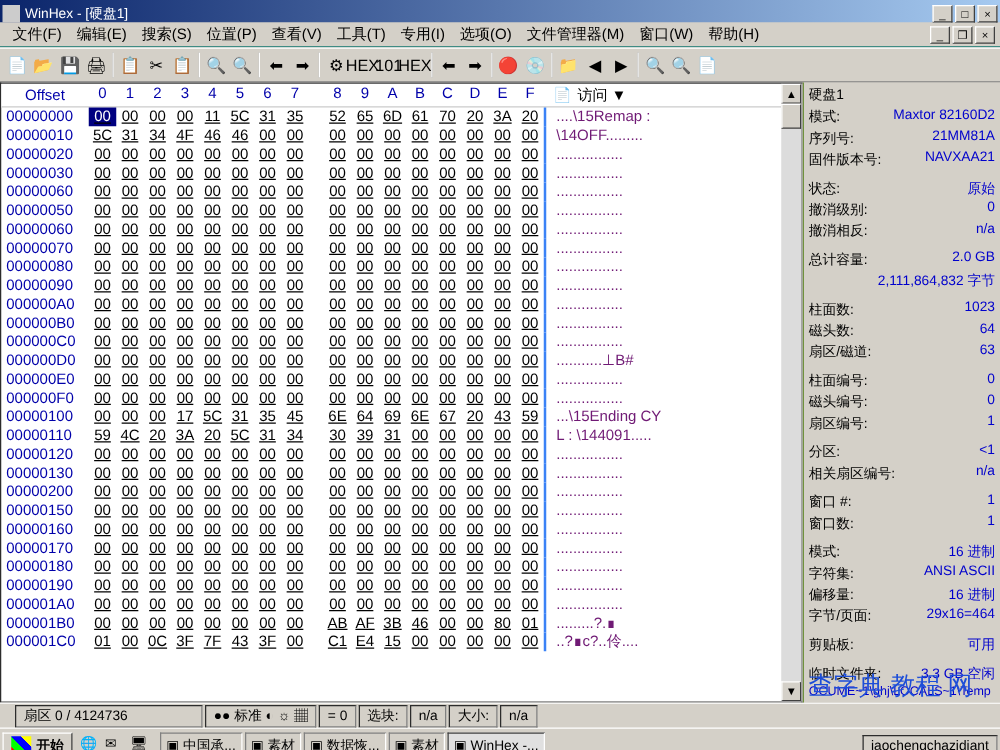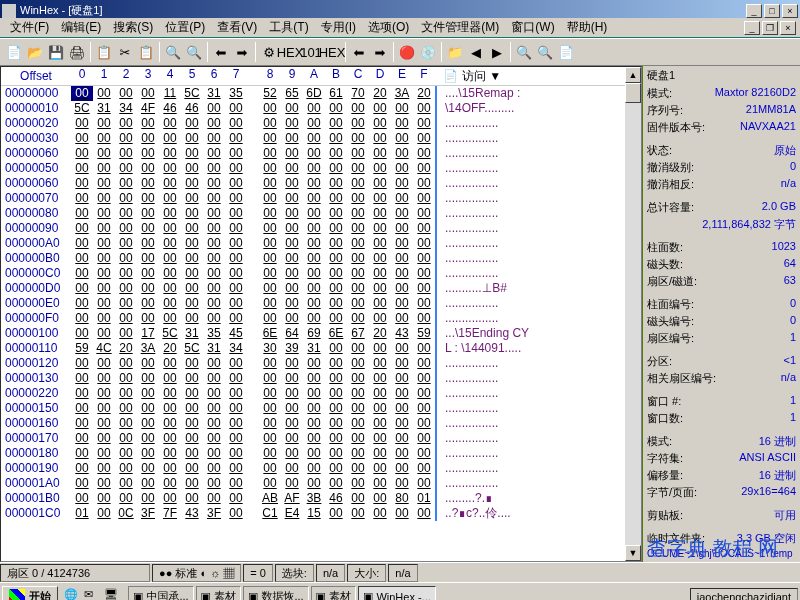--- a/index.html
+++ b/index.html
@@ -44,21 +44,21 @@
 .scrollbar .arr { height: 16px; text-align: center; font-size: 9px; line-height: 14px; }
 .scrollbar .track { flex: 1; }
 .scrollbar .thumb { height: 20px; }
 
 .sidepane .row { display: flex; padding: 1px 4px; justify-content: space-between; gap: 24px; }
 .sidepane .lbl { color: #000; }
 .sidepane .val { color: #0000cc; text-align: right; }
 .sidepane .grp { margin-bottom: 6px; }
 .sidepane .hdr { font-weight: normal; padding: 2px 4px; }
 
-.statusbar { height: 20px; background: #d4d0c8; border-top: 1px solid #fff; display: flex; align-items: center; font-size: 11px; }
+.statusbar { height: 20px; background: #d4d0c8; border-top: 1px solid #fff; display: flex; align-items: center; font-size: 11px; padding-left: 12px; }
 .statusbar .cell { border: 1px inset #808080; padding: 1px 6px; margin-right: 2px; height: 18px; line-height: 14px; }
 
 .taskbar { height: 28px; background: #d4d0c8; border-top: 1px solid #fff; display: flex; align-items: center; padding: 2px; gap: 2px; }
 .taskbar .start { height: 22px; padding: 0 6px; border: 1px solid #fff; border-right-color: #404040; border-bottom-color: #404040; display: flex; align-items: center; gap: 4px; font-weight: bold; font-size: 11px; }
 .taskbar .start .flag { width: 16px; height: 16px; background: linear-gradient(45deg, #f00 25%, #0f0 25% 50%, #00f 50% 75%, #ff0 75%); }
 .taskbar .ql { display: flex; gap: 2px; padding: 0 4px; }
 .taskbar .ql .q { width: 18px; height: 18px; }
 .taskbar .task { height: 22px; padding: 0 4px; border: 1px solid #808080; border-right-color: #fff; border-bottom-color: #fff; display: flex; align-items: center; gap: 3px; font-size: 11px; max-width: 90px; overflow: hidden; white-space: nowrap; }
 .taskbar .task.active { border: 1px solid #404040; border-right-color: #fff; border-bottom-color: #fff; background: #e0e0e0; }
 .taskbar .tray { margin-left: auto; border: 1px inset #808080; padding: 2px 6px; font-size: 11px; }
@@ -617,21 +617,21 @@
             <div class="b">00</div>
             <div class="b">00</div>
             <div class="b">00</div>
             <div class="b">00</div>
             <div class="b">00</div>
             <div class="b">00</div>
           </div>
           <div class="ascii">................</div>
         </div>
         <div class="hexrow">
-          <div class="off">00000220</div>
+          <div class="off">00000200</div>
           <div class="bytes">
             <div class="b">00</div>
             <div class="b">00</div>
             <div class="b">00</div>
             <div class="b">00</div>
             <div class="b">00</div>
             <div class="b">00</div>
             <div class="b">00</div>
             <div class="b">00</div>
             <div class="gap"></div>

